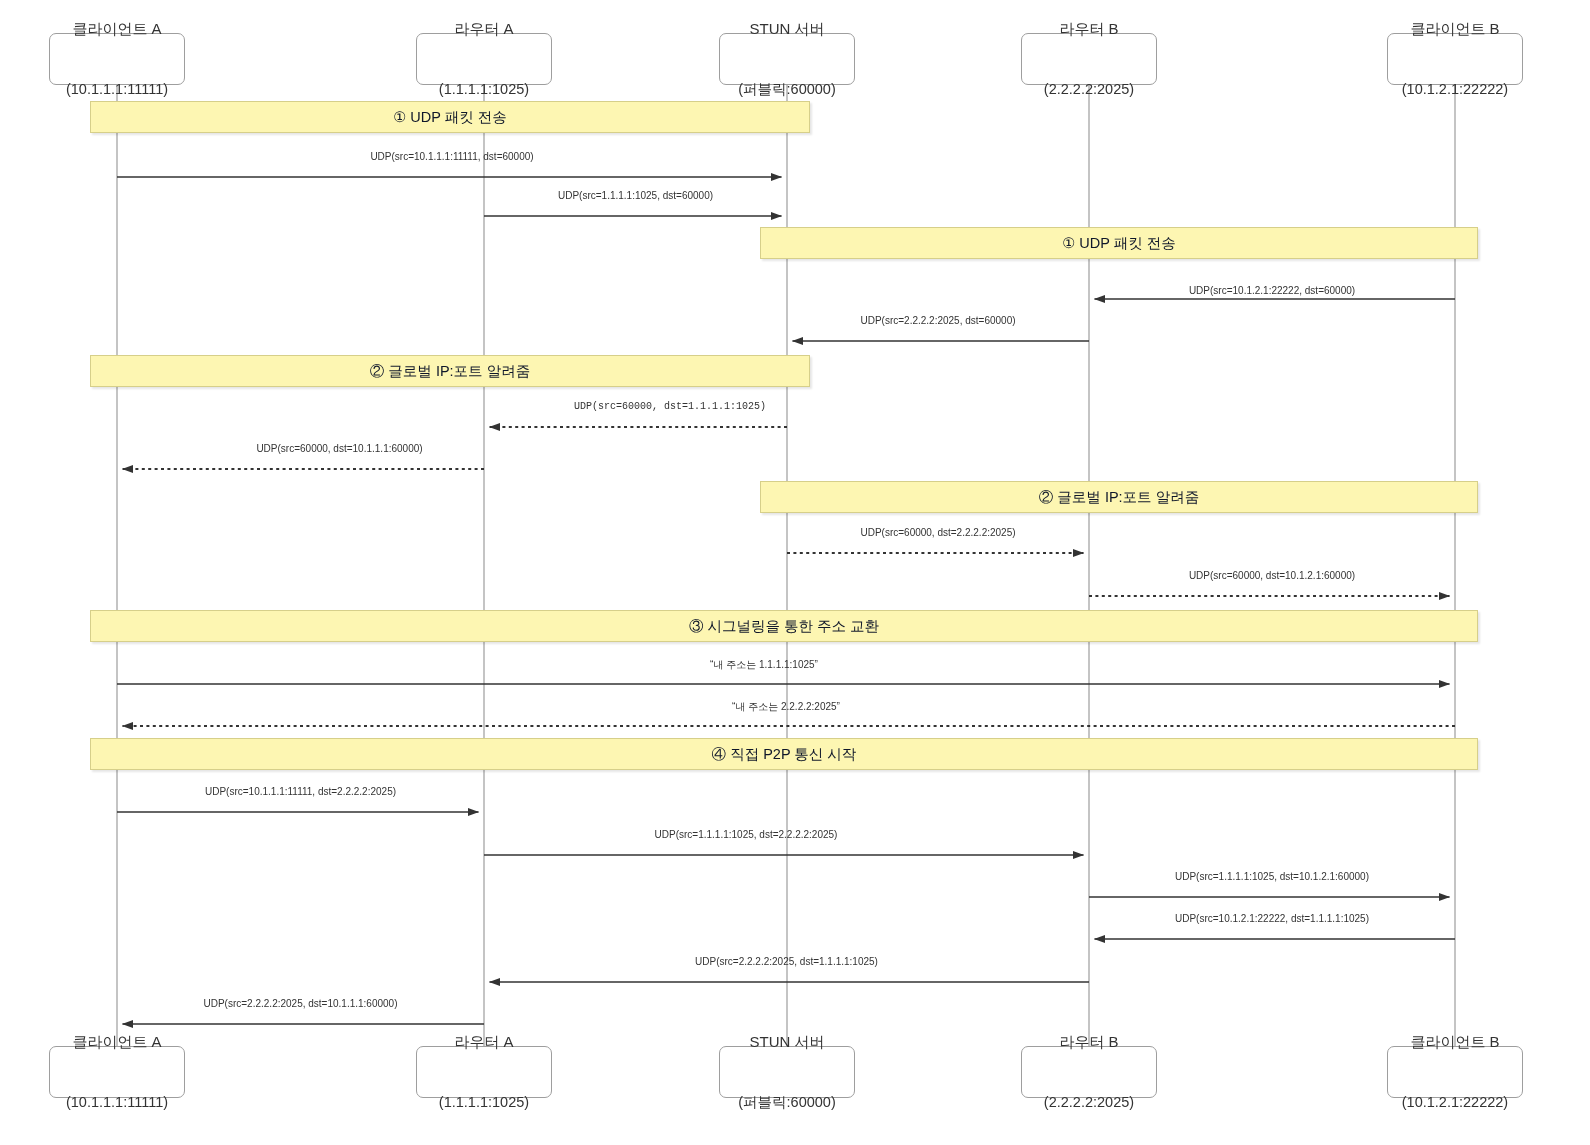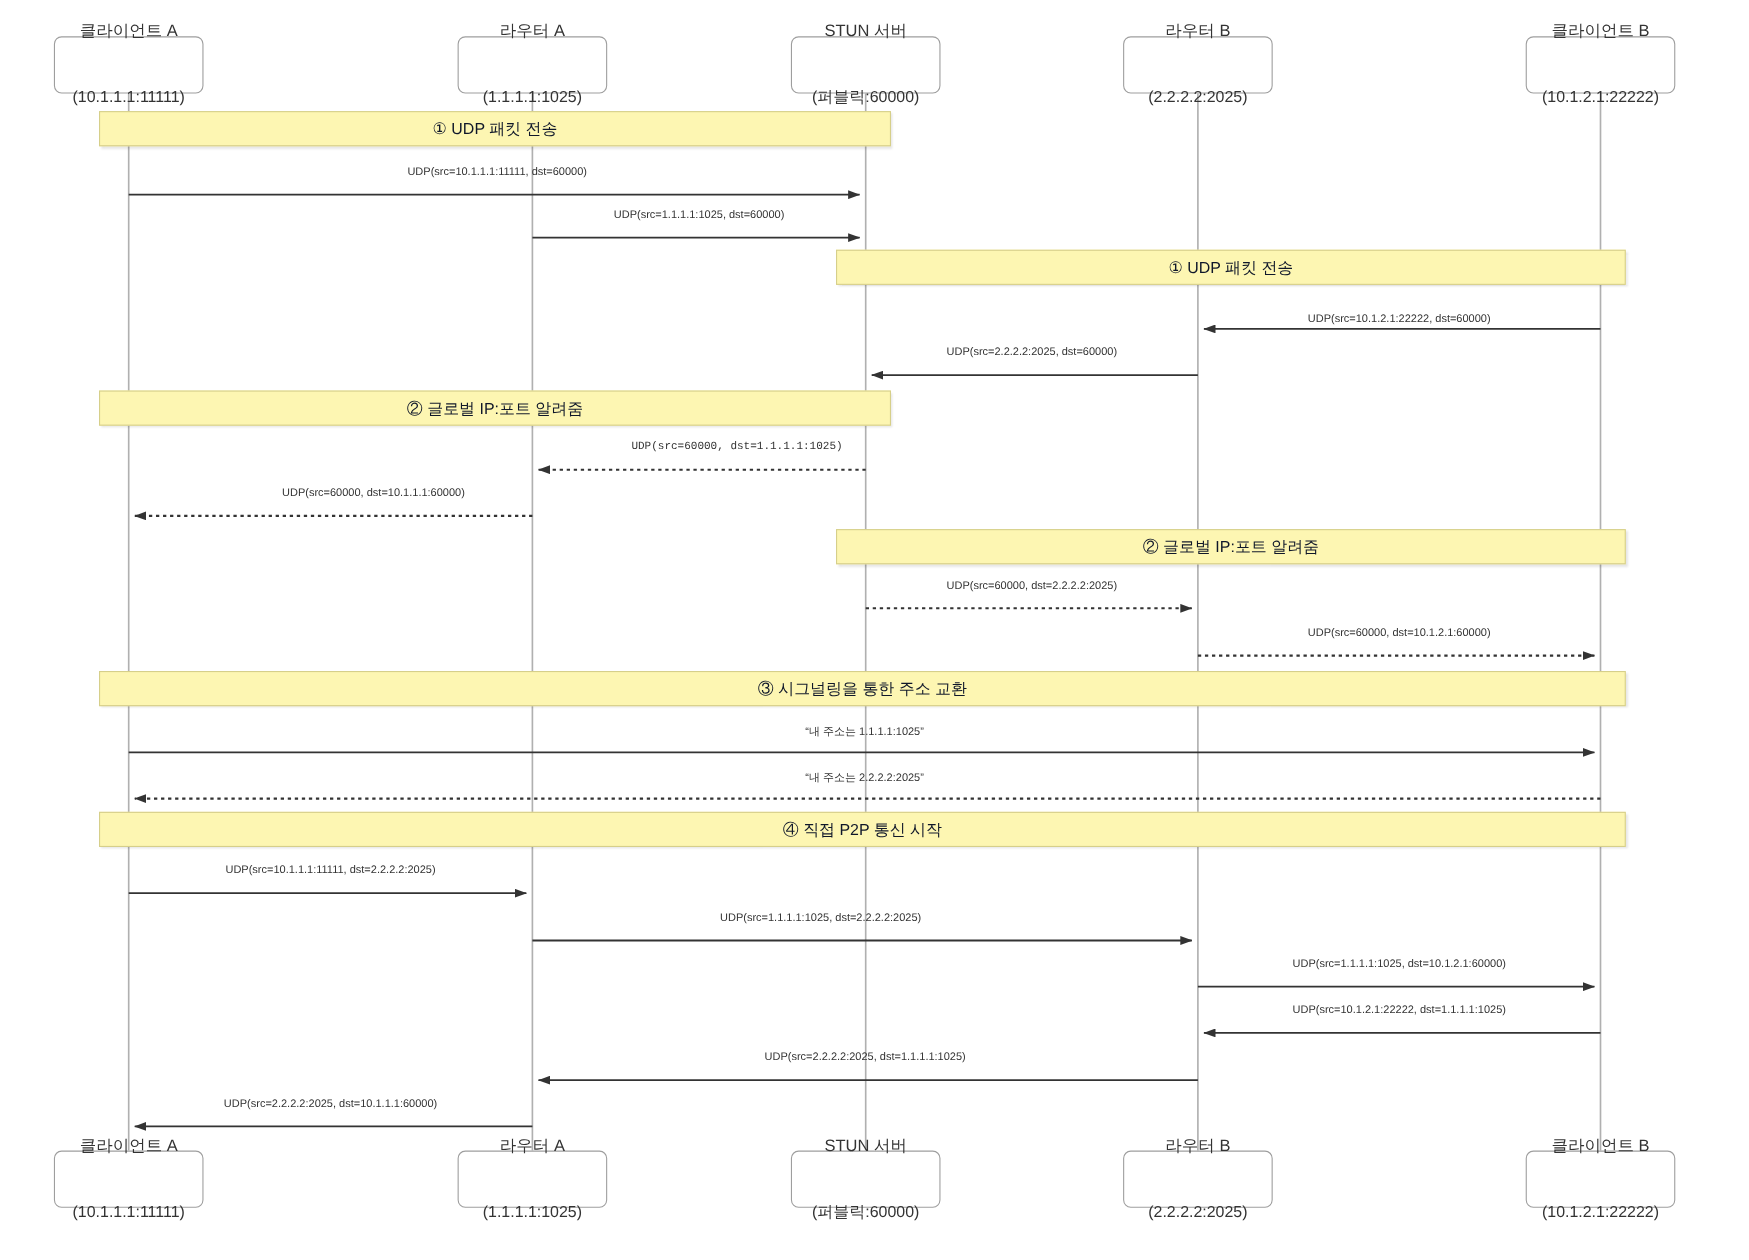--- a/index.html
+++ b/index.html
@@ -175,21 +175,21 @@
     </div>
   <div id="labels-layer">
       <div class="msg-label" style="left: 452px; top: 151px;">UDP(src=10.1.1.1:11111, dst=60000)</div>
       <div class="msg-label" style="left: 635.5px; top: 190px;">UDP(src=1.1.1.1:1025, dst=60000)</div>
       <div class="msg-label" style="left: 1272px; top: 273px; margin-top: 12px;">UDP(src=10.1.2.1:22222, dst=60000)</div>
       <div class="msg-label" style="left: 938px; top: 315px;">UDP(src=2.2.2.2:2025, dst=60000)</div>
       <div class="msg-label" style="left: 670px; top: 401px; font-family: Liberation Mono, monospace;">UDP(src=60000, dst=1.1.1.1:1025)</div>
       <div class="msg-label" style="left: 300.5px; top: 443px; margin-left: 39px;">UDP(src=60000, dst=10.1.1.1:60000)</div>
       <div class="msg-label" style="left: 938px; top: 527px;">UDP(src=60000, dst=2.2.2.2:2025)</div>
       <div class="msg-label" style="left: 1272px; top: 570px;">UDP(src=60000, dst=10.1.2.1:60000)</div>
-      <div class="msg-label" style="left: 786px; top: 658px;">“내 주소는 1.1.1.1:1025”</div>
+      <div class="msg-label" style="left: 764px; top: 658px;">“내 주소는 1.1.1.1:1025”</div>
       <div class="msg-label" style="left: 786px; top: 700px;">“내 주소는 2.2.2.2:2025”</div>
       <div class="msg-label" style="left: 300.5px; top: 786px;">UDP(src=10.1.1.1:11111, dst=2.2.2.2:2025)</div>
       <div class="msg-label" style="left: 746px; top: 829px;">UDP(src=1.1.1.1:1025, dst=2.2.2.2:2025)</div>
       <div class="msg-label" style="left: 1272px; top: 871px;">UDP(src=1.1.1.1:1025, dst=10.1.2.1:60000)</div>
       <div class="msg-label" style="left: 1272px; top: 913px;">UDP(src=10.1.2.1:22222, dst=1.1.1.1:1025)</div>
       <div class="msg-label" style="left: 786.5px; top: 956px;">UDP(src=2.2.2.2:2025, dst=1.1.1.1:1025)</div>
       <div class="msg-label" style="left: 300.5px; top: 998px;">UDP(src=2.2.2.2:2025, dst=10.1.1.1:60000)</div>
     </div>
 
 </div>

